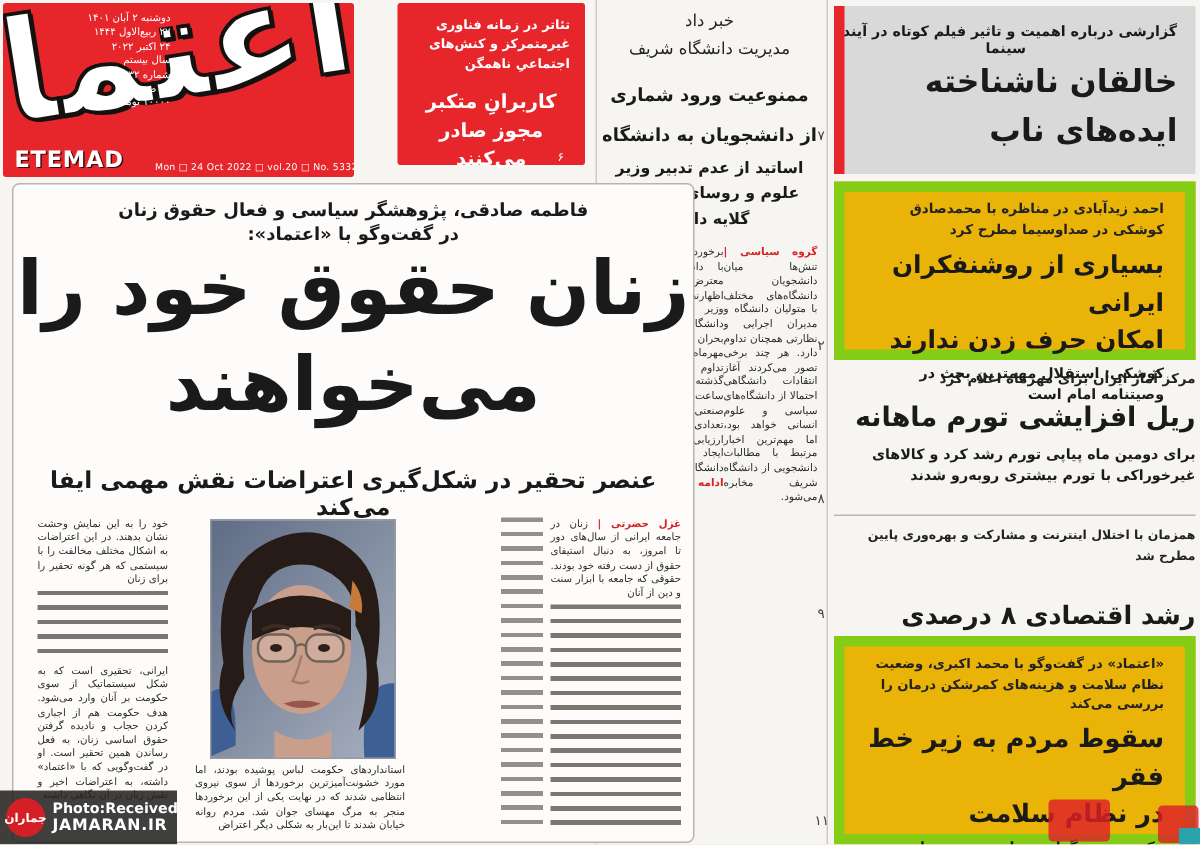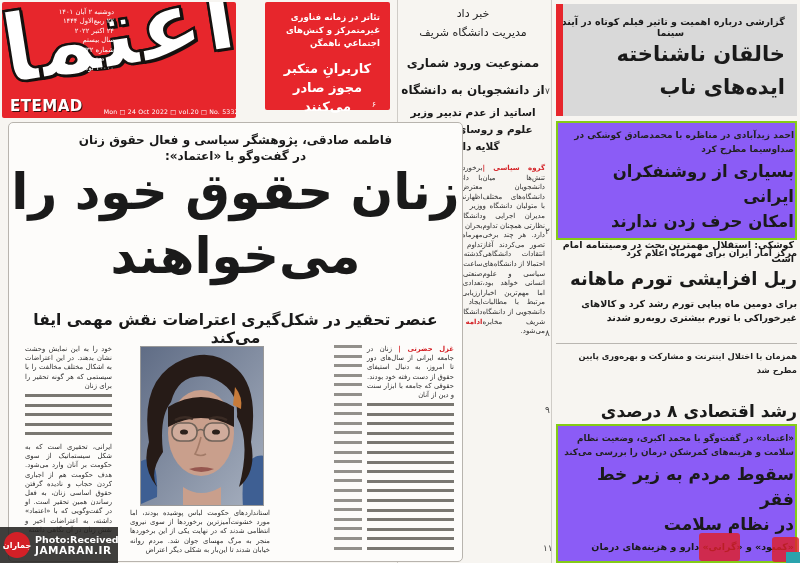--- a/index.html
+++ b/index.html
@@ -40,21 +40,21 @@
   .continue-red{color:#d42227;font-weight:bold;}
   .fill{flex:1;min-height:10px;opacity:.8;
         background:repeating-linear-gradient(to bottom, #59564f 0px, #59564f 3px, transparent 3px, transparent 9.6px);}
   .fill.lite{opacity:.65;}
 
   
   .graybox{left:556px;top:4px;width:241px;height:112px;background:#d9d9d9;}
   .graybox .redbar{position:absolute;left:0;top:0;bottom:0;width:7px;background:#e7262c;}
   .graybox .kick{padding:12px 12px 0 0;font-size:9.5px;font-weight:bold;text-align:center;}
   .graybox .h1,.graybox .h2{padding-right:12px;font-size:21px;font-weight:bold;text-align:right;line-height:33px;padding-left:43px;}
-  .box-art{box-sizing:border-box;border:2px solid #84cc16;background:#8b5cf6;padding:6px 1px;}
+  .box-art{box-sizing:border-box;border:7px solid #84cc16;background:#eab308;padding:6px 14px;}
   .debate{left:556px;top:121px;width:241px;height:119px;}
   .r-kick{font-size:9px;font-weight:bold;line-height:13.5px;text-align:right;color:#222;}
   .r-kick.norm{font-weight:bold;}
   .r-h{font-size:16.5px;font-weight:bold;line-height:25px;text-align:right;}
   .r-sub{font-size:9.5px;font-weight:bold;line-height:14px;text-align:right;margin-top:4px;}
   .openart{left:556px;width:241px;}
   .health{left:556px;top:424px;width:241px;height:139px;}
 
   
   .mainbox{left:8px;top:122px;width:455px;height:440px;background:#fdfcfa;border:1px solid #b8b4ae;

